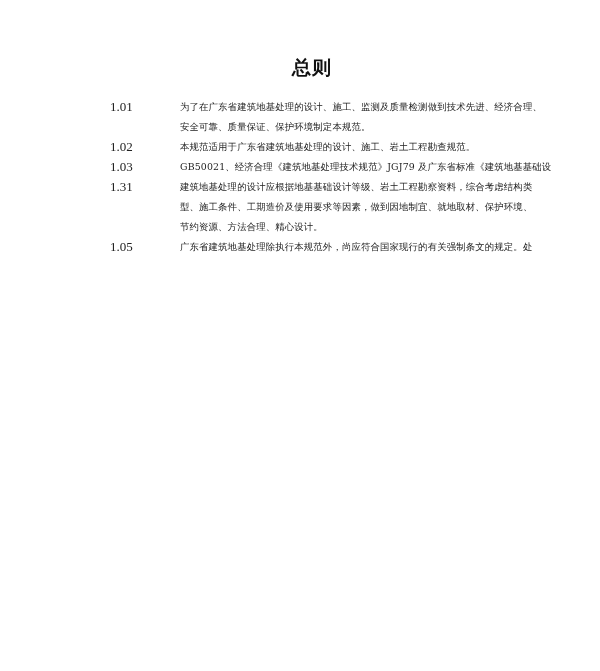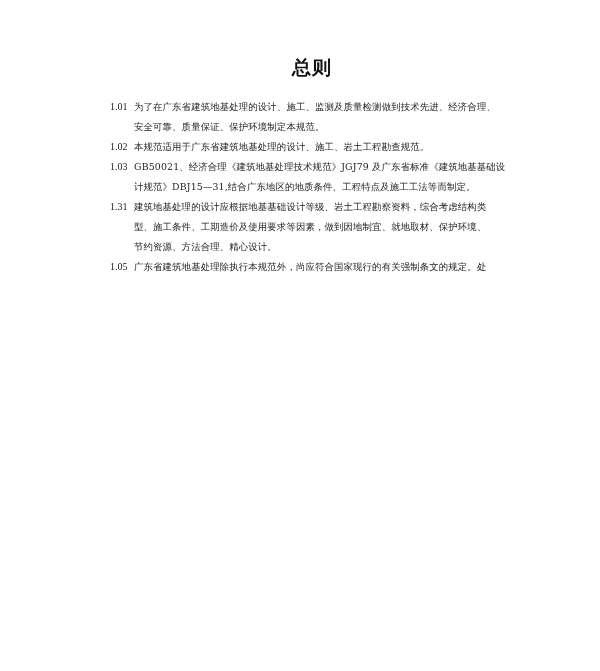--- a/index.html
+++ b/index.html
@@ -46,31 +46,32 @@
     }
     .clause {
       display: flex;
       align-items: flex-start;
       margin-bottom: 0;
     }
     .clause-num {
       width: 24px;
       flex: 0 0 24px;
       font-family: "Liberation Serif", serif;
-      font-size: 10px;
+      font-size: 13px;
       line-height: 20px;
     }
     .clause-lines {
       flex: 1;
     }
     .clause-line {
       display: block;
       line-height: 20px;
       white-space: nowrap;
       letter-spacing: 0.15px;
+      margin-left: 46px;
     }
   </style>
 </head>
 <body>
 
 <div class="page">
   <h1 class="title">总则</h1>
 
   <div class="clauses">
 
@@ -86,21 +87,20 @@
       <span class="clause-num">1.02</span>
       <div class="clause-lines">
         <span class="clause-line">本规范适用于广东省建筑地基处理的设计、施工、岩土工程勘查规范。</span>
       </div>
     </div>
 
     <div class="clause">
       <span class="clause-num">1.03</span>
       <div class="clause-lines">
         <span class="clause-line">GB50021、经济合理《建筑地基处理技术规范》JGJ79 及广东省标准《建筑地基基础设</span>
-        <span class="clause-line">计规范》DBJ15—31,结合广东地区的地质条件、工程特点及施工工法等而制定。</span>
       </div>
     </div>
 
     <div class="clause">
       <span class="clause-num">1.31</span>
       <div class="clause-lines">
         <span class="clause-line">建筑地基处理的设计应根据地基基础设计等级、岩土工程勘察资料，综合考虑结构类</span>
         <span class="clause-line">型、施工条件、工期造价及使用要求等因素，做到因地制宜、就地取材、保护环境、</span>
         <span class="clause-line">节约资源、方法合理、精心设计。</span>
       </div>

